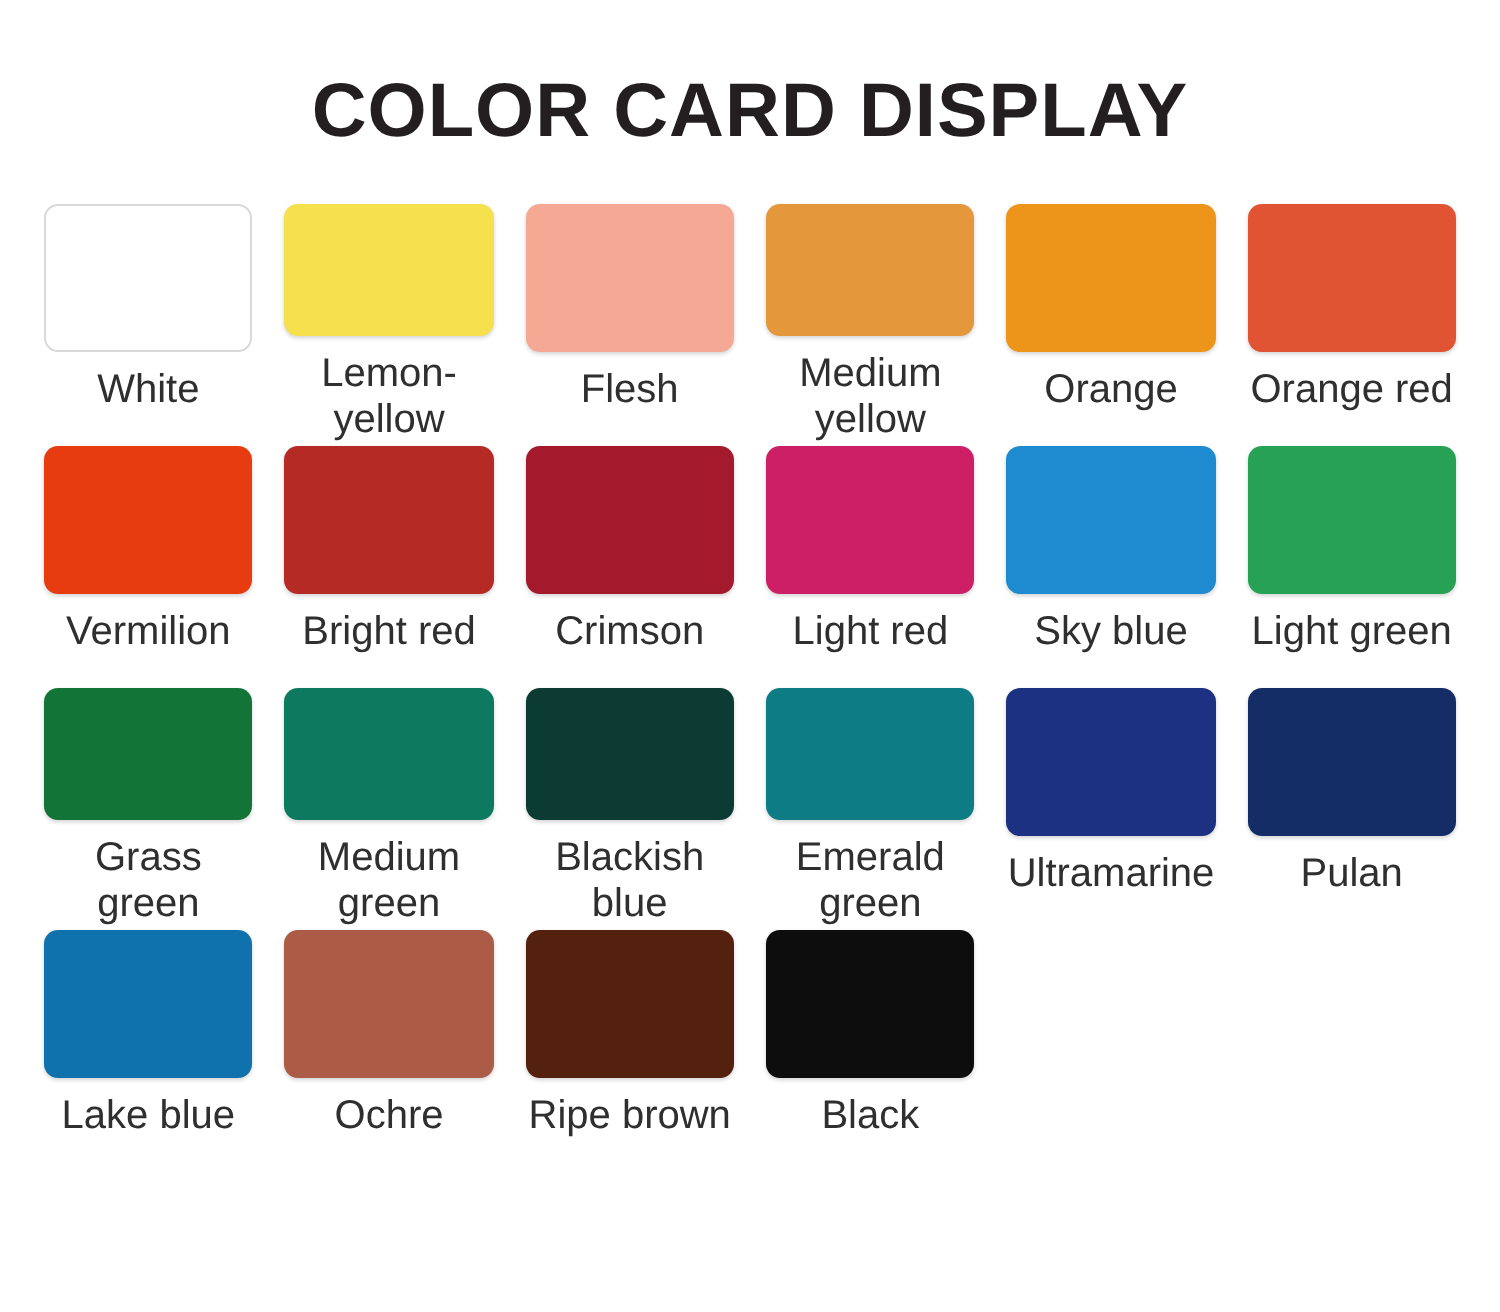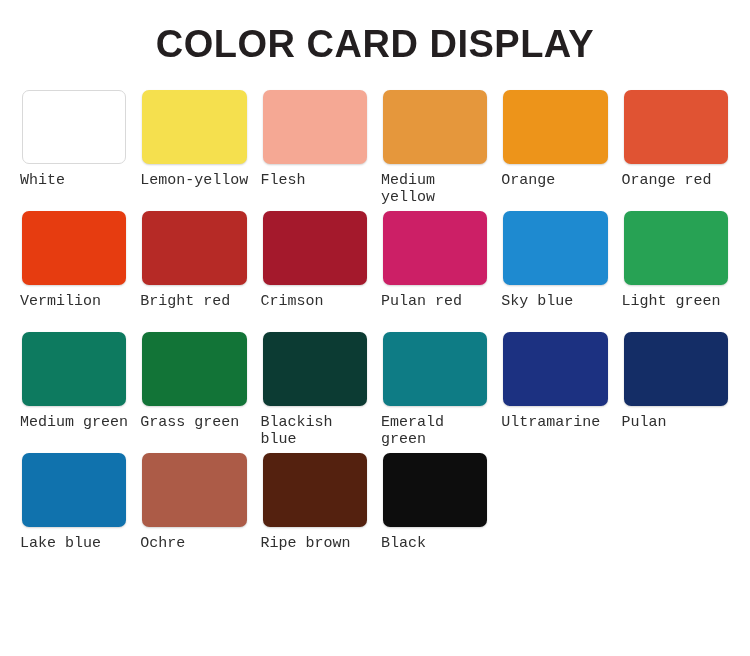--- a/index.html
+++ b/index.html
@@ -19,21 +19,21 @@
     height: 656px;
     box-sizing: border-box;
     background: #ffffff;
     display: flex;
     flex-direction: column;
     align-items: center;
   }
 
   .page-title {
     margin: 0;
-    padding-top: 24px;
+    padding-top: 36px;
     font-size: 38px;
     font-weight: bold;
     letter-spacing: 0.5px;
     color: #231f20;
     text-align: center;
     line-height: 1.1;
   }
 
   .swatch-grid {
     margin-top: 24px;
@@ -59,26 +59,26 @@
     box-shadow: 0 1px 2px rgba(0,0,0,0.18);
   }
 
   .swatch-chip.bordered {
     border: 1px solid #d9d9d9;
     box-shadow: none;
   }
 
   .swatch-label {
     margin-top: 8px;
-    font-size: 15px;
+    font-size: 20px;
     color: #2f2f2f;
+    text-align: center;
     line-height: 1.17;
     width: 104%;
     word-break: normal;
-    font-family: Liberation Mono, monospace;
   }
 </style>
 </head>
 <body>
 
 <div class="page">
   <h1 class="page-title">COLOR CARD DISPLAY</h1>
 
   <div class="swatch-grid">
       <div class="swatch-cell">
@@ -112,37 +112,37 @@
       <div class="swatch-cell">
         <div class="swatch-chip" style="background-color: rgb(182, 42, 38);"></div>
         <div class="swatch-label">Bright red</div>
       </div>
       <div class="swatch-cell">
         <div class="swatch-chip" style="background-color: rgb(164, 25, 44);"></div>
         <div class="swatch-label">Crimson</div>
       </div>
       <div class="swatch-cell">
         <div class="swatch-chip" style="background-color: rgb(204, 31, 102);"></div>
-        <div class="swatch-label">Pulan red</div>
+        <div class="swatch-label">Light red</div>
       </div>
       <div class="swatch-cell">
         <div class="swatch-chip" style="background-color: rgb(30, 138, 208);"></div>
         <div class="swatch-label">Sky blue</div>
       </div>
       <div class="swatch-cell">
         <div class="swatch-chip" style="background-color: rgb(39, 162, 84);"></div>
         <div class="swatch-label">Light green</div>
       </div>
       <div class="swatch-cell">
+        <div class="swatch-chip" style="background-color: rgb(18, 116, 55);"></div>
+        <div class="swatch-label">Grass green</div>
+      </div>
+      <div class="swatch-cell">
         <div class="swatch-chip" style="background-color: rgb(13, 122, 95);"></div>
         <div class="swatch-label">Medium green</div>
-      </div>
-      <div class="swatch-cell">
-        <div class="swatch-chip" style="background-color: rgb(18, 116, 55);"></div>
-        <div class="swatch-label">Grass green</div>
       </div>
       <div class="swatch-cell">
         <div class="swatch-chip" style="background-color: rgb(12, 59, 51);"></div>
         <div class="swatch-label">Blackish blue</div>
       </div>
       <div class="swatch-cell">
         <div class="swatch-chip" style="background-color: rgb(14, 124, 133);"></div>
         <div class="swatch-label">Emerald green</div>
       </div>
       <div class="swatch-cell">

